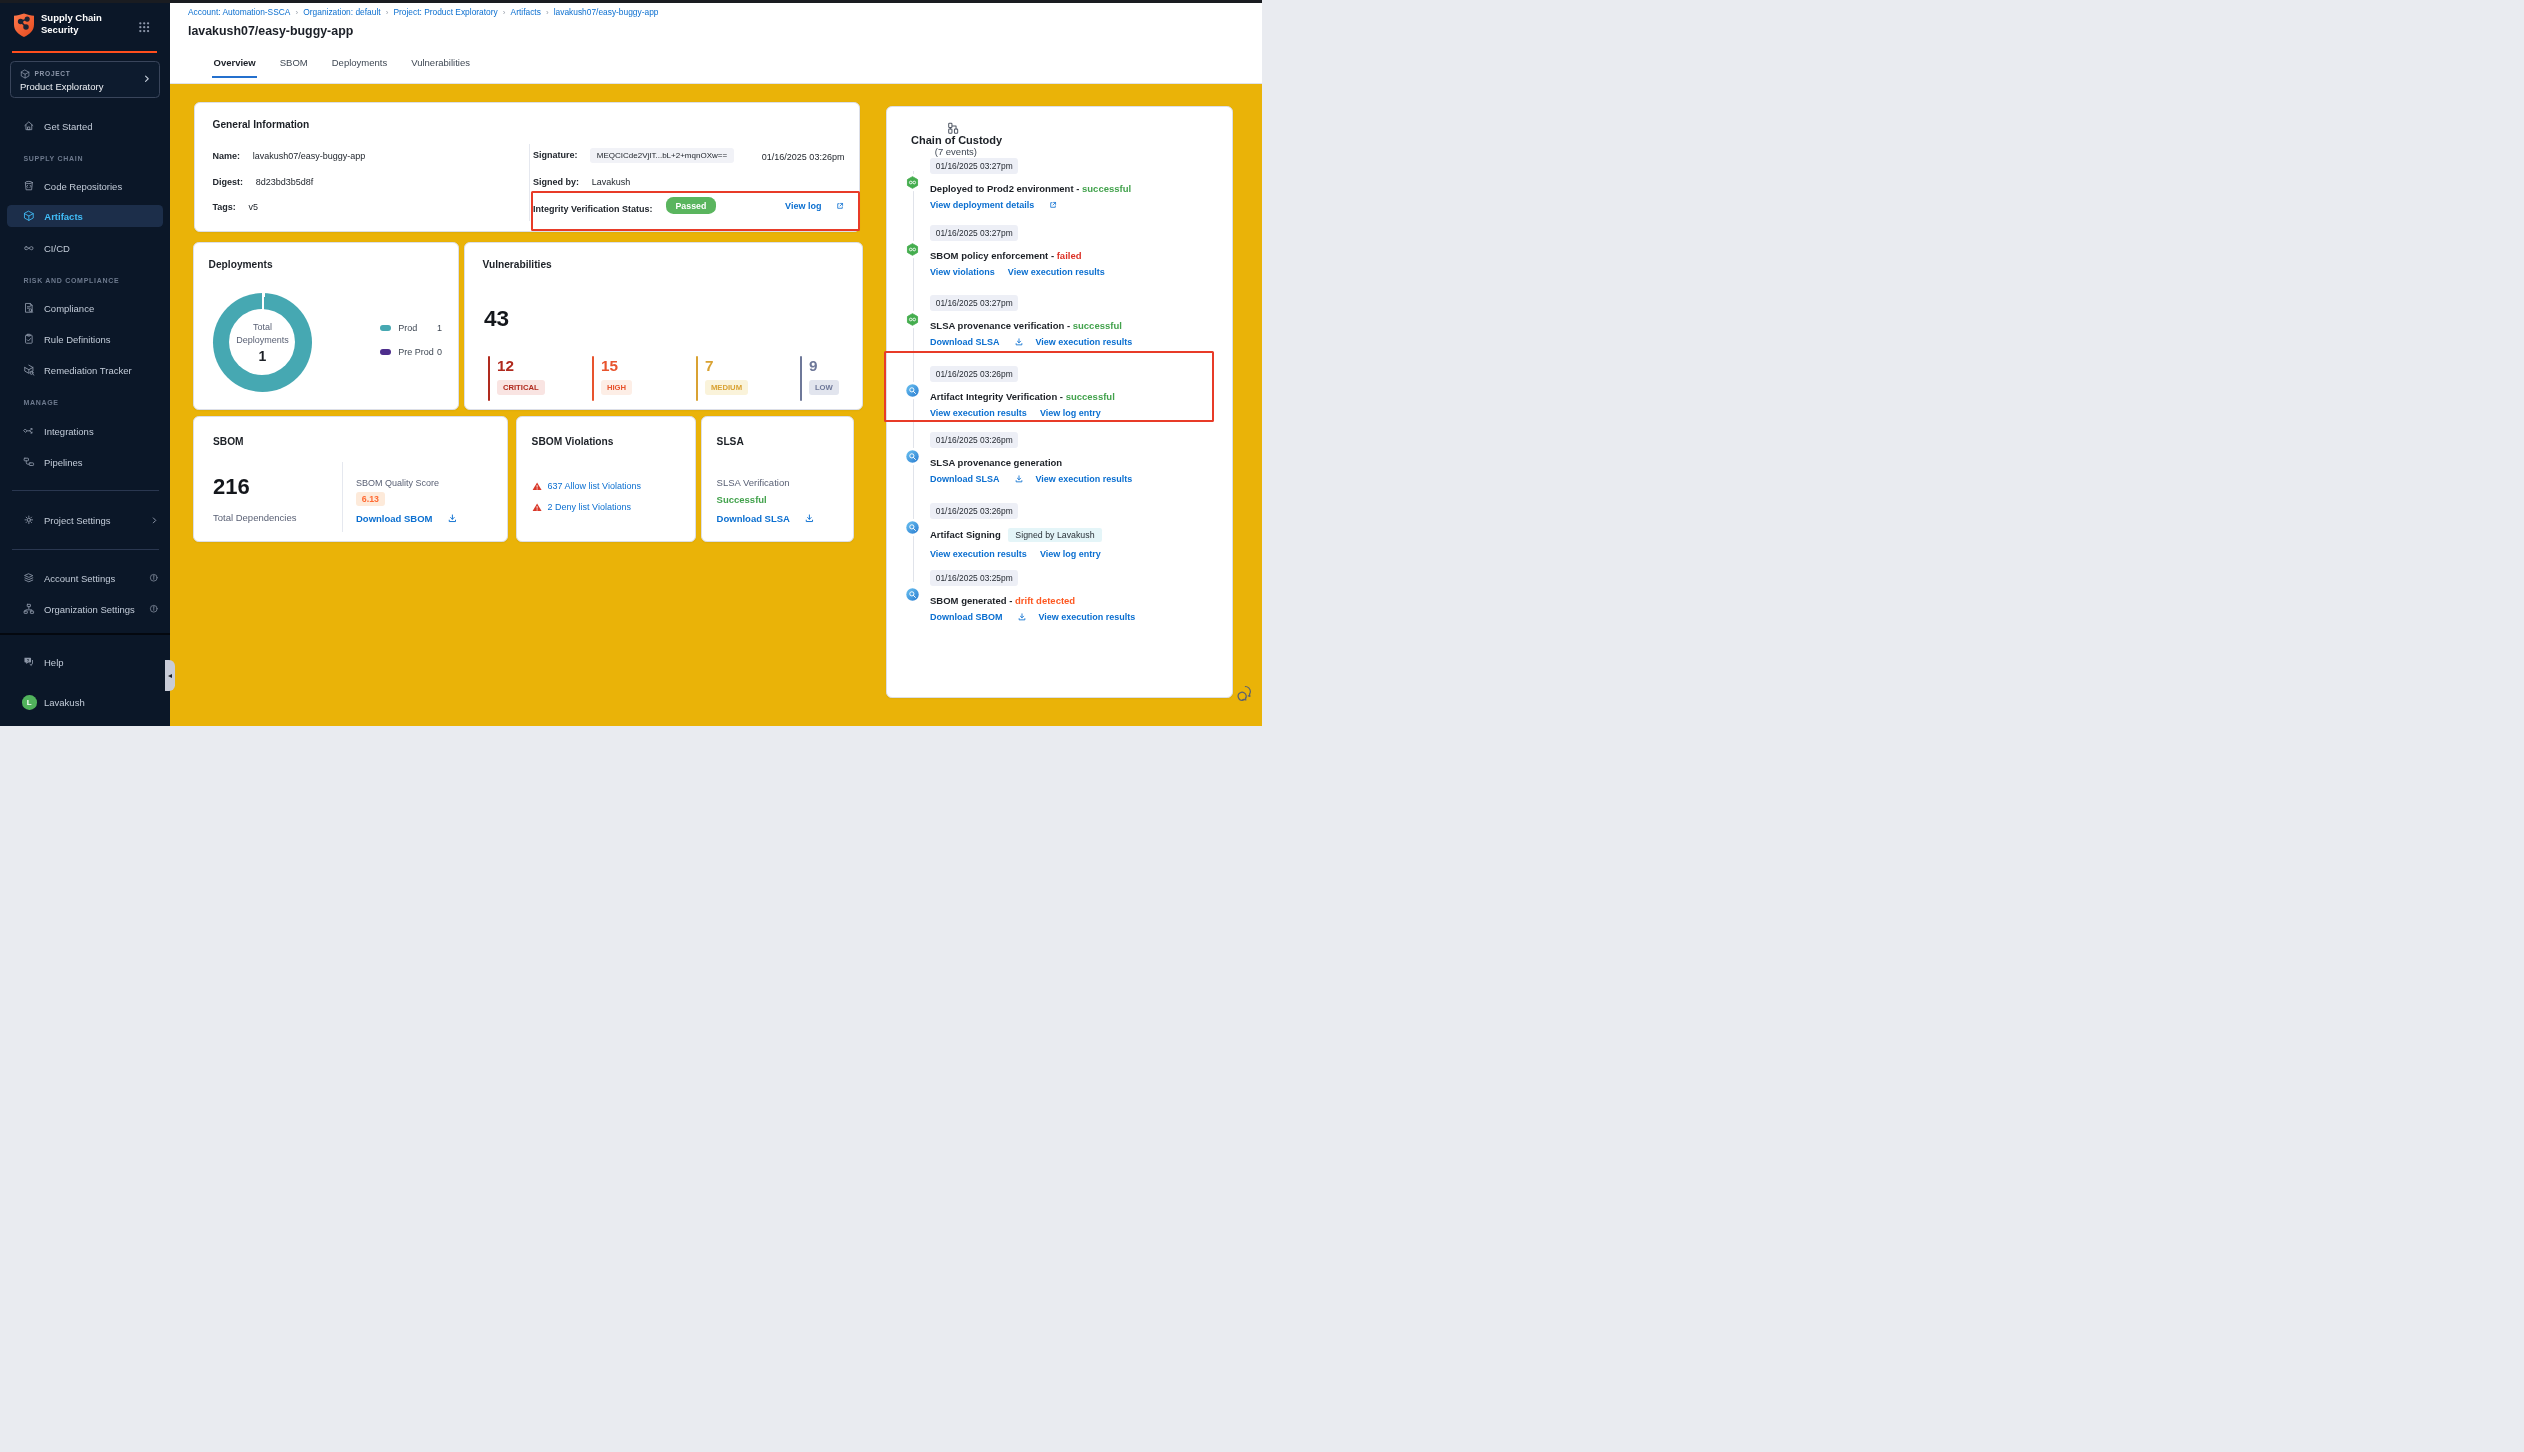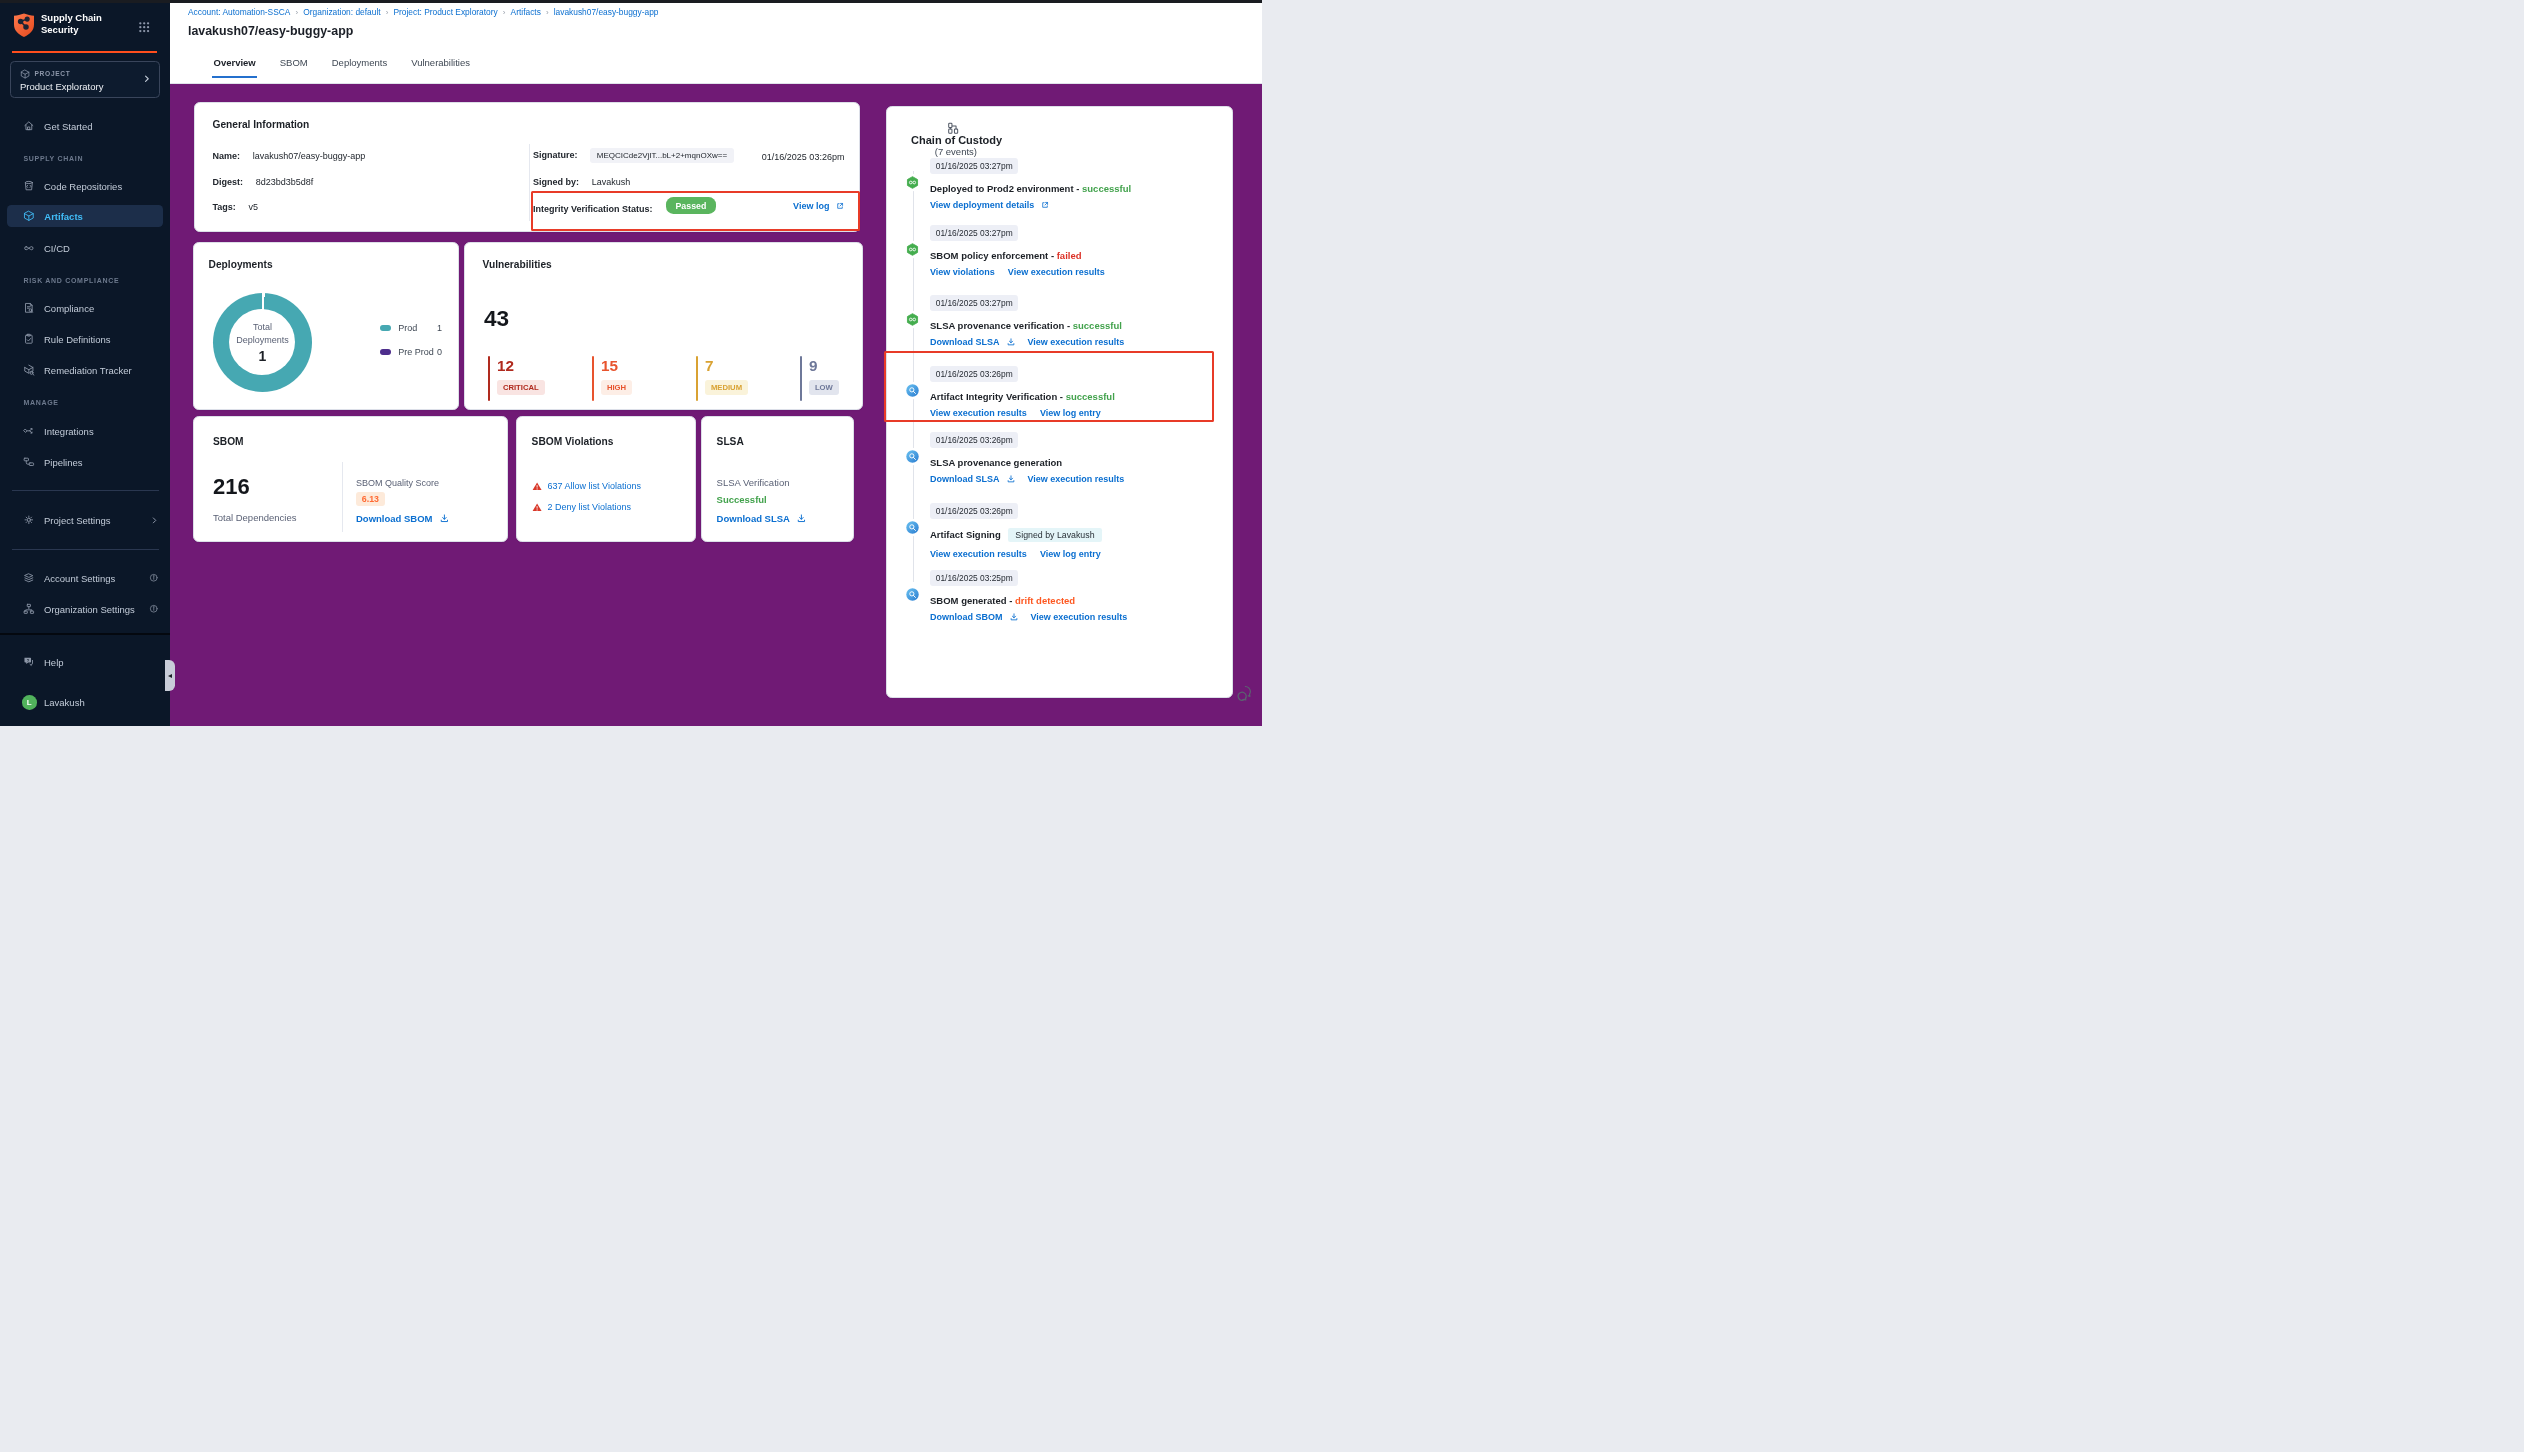--- a/index.html
+++ b/index.html
@@ -1,18 +1,18 @@
 <!DOCTYPE html>
 <html style="font-size:11.7px"><head>
 <meta charset="utf-8">
 <style>
   * { margin:0; padding:0; box-sizing:border-box; }
   html,body { background:#e9ebf0; }
   body { font-family:"Liberation Sans","DejaVu Sans",sans-serif; }
-  #screen { position:relative; width:1262px; height:726px; background:#701a75; overflow:hidden; }
+  #screen { position:relative; width:1262px; height:726px; background:#eab308; overflow:hidden; }
 
   
   .top-strip { position:absolute; left:0; top:0; width:1262px; height:2.9px; background:#1a1c21; z-index:60; }
 
   
   .sidebar { position:absolute; left:0; top:0; width:170px; height:726px; background:#0b1728; z-index:40; }
   .logo-shield { position:absolute; left:12.4px; top:11.7px; }
   .app-title { position:absolute; left:41px; top:12.4px; color:#fff; font-size:9.5px; font-weight:bold; line-height:11.7px; }
   .grid-icon { position:absolute; left:138px; top:20.5px; color:#8d97aa; }
   .accent-bar { position:absolute; left:11.7px; top:51px; width:145px; height:2.2px; background:#ff4e1d; }
@@ -42,21 +42,21 @@
   .breadcrumb a { color:#0b6fd0; text-decoration:none; cursor:pointer; }
   .breadcrumb .sep { color:#9aa1ac; margin:0 5.1px; font-size:8px; }
   .page-title { position:absolute; left:18px; top:24px; font-size:12.4px; font-weight:bold; color:#1b1f27; }
   .tabs { position:absolute; left:42px; top:53px; display:flex; gap:21px; }
   .tab { font-size:9.5px; color:#3f4854; padding:4.4px 1.5px 9.5px 1.5px; cursor:pointer; }
   .tab.active { color:#1b1f27; font-weight:bold; border-bottom:2.2px solid #2470cd; padding-bottom:7.3px; }
 
   
   .card { position:absolute; background:#fff; border:0.7px solid #dcdfe8; border-radius:5.8px; box-shadow:0 0.7px 1.5px rgba(20,30,60,.05); }
   .card-title { position:absolute; font-size:10.2px; font-weight:bold; color:#1c2026; }
-  .blue-link { color:#0b6fd0; font-size:9px; font-weight:bold; text-decoration:none; cursor:pointer; display:inline-flex; align-items:center; gap:7px;justify-content:flex-end; }
+  .blue-link { color:#0b6fd0; font-size:9px; font-weight:bold; text-decoration:none; cursor:pointer; display:inline-flex; align-items:center; gap:15px;justify-content:flex-end; }
 
   
   #gi-card { left:194px; top:102px; width:666px; height:130px; }
   .gi-row { position:absolute; font-size:9px; color:#22272e; }
   .gi-lb { font-weight:bold; margin-right:10.2px; }
   .gi-vdiv { position:absolute; left:334px; top:41px; width:0.7px; height:77px; background:#e5e8ef; }
   .sig-pill { background:#f1f2f7; border-radius:2.9px; padding:2.9px 6.6px; font-size:8px; color:#22272e; }
   .sig-date { position:absolute; right:14.6px; top:49px; font-size:9px; color:#22272e; }
   .passed-badge { position:absolute; left:471px; top:94px; background:#5ab55e; color:#fff; font-size:8.8px; font-weight:bold; border-radius:7.3px; padding:3.7px 9.5px; }
   .viewlog { position:absolute; right:14.6px; top:98px; }

